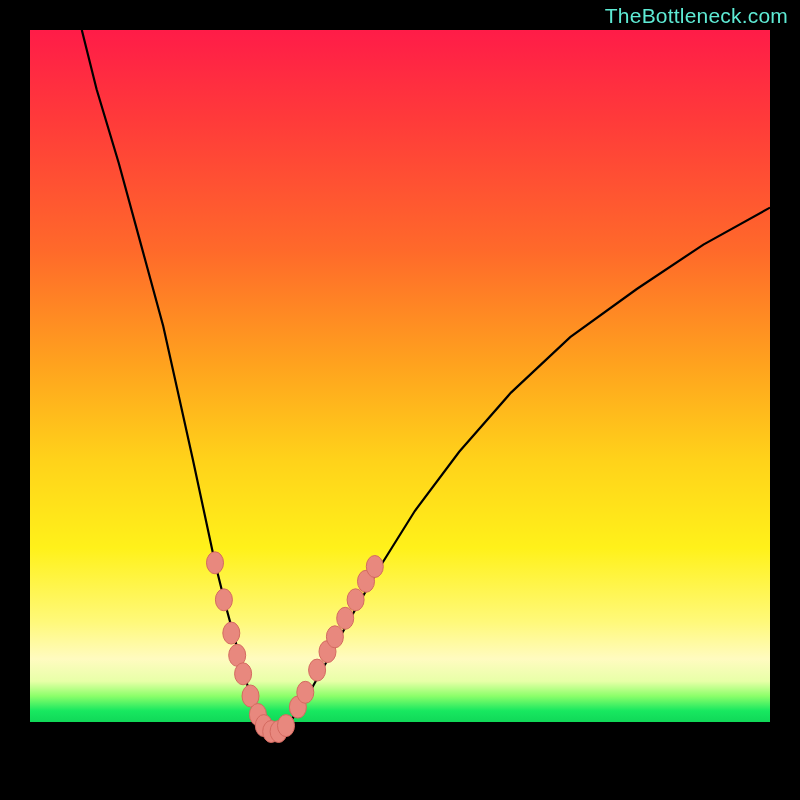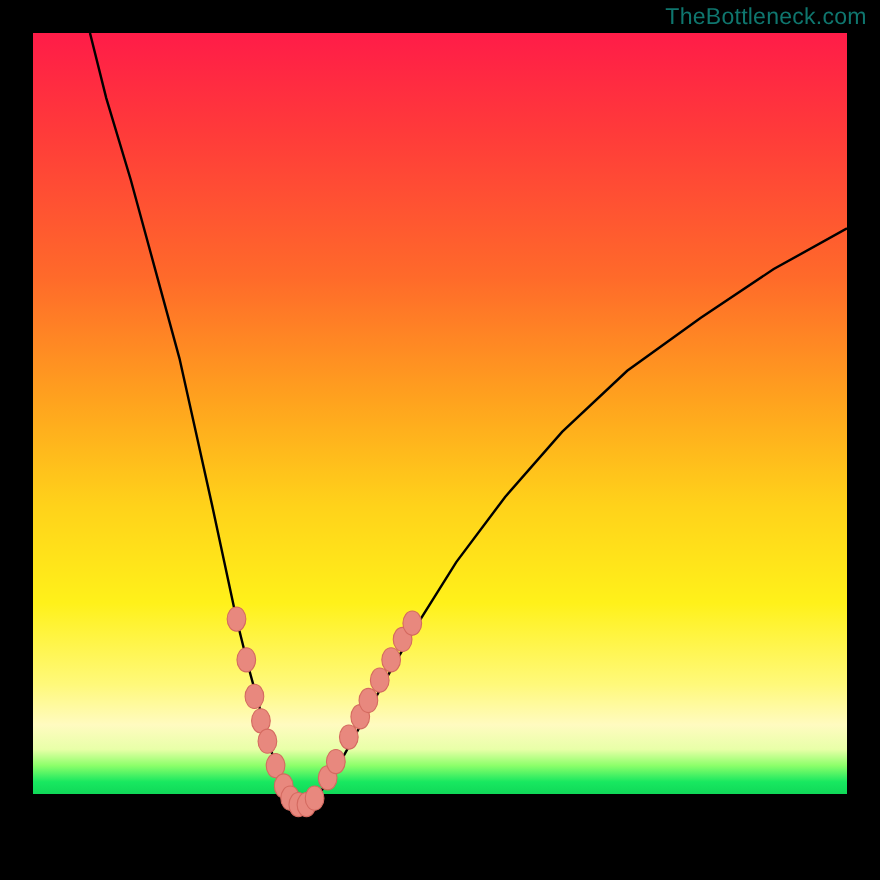--- a/index.html
+++ b/index.html
@@ -41,21 +41,21 @@
       #18e860 92%,
       #10d858 93.5%,
       #000000 93.5%,
       #000000 100%
     );
   }
   .watermark {
     position: absolute;
     top: 4px;
     right: 12px;
-    color: #0f766e;
+    color: #5eead4;
     font-size: 21px;
     font-weight: 500;
     letter-spacing: 0.2px;
   }
   svg.curve {
     position: absolute;
     top: 0;
     left: 0;
     width: 740px;
     height: 740px;

